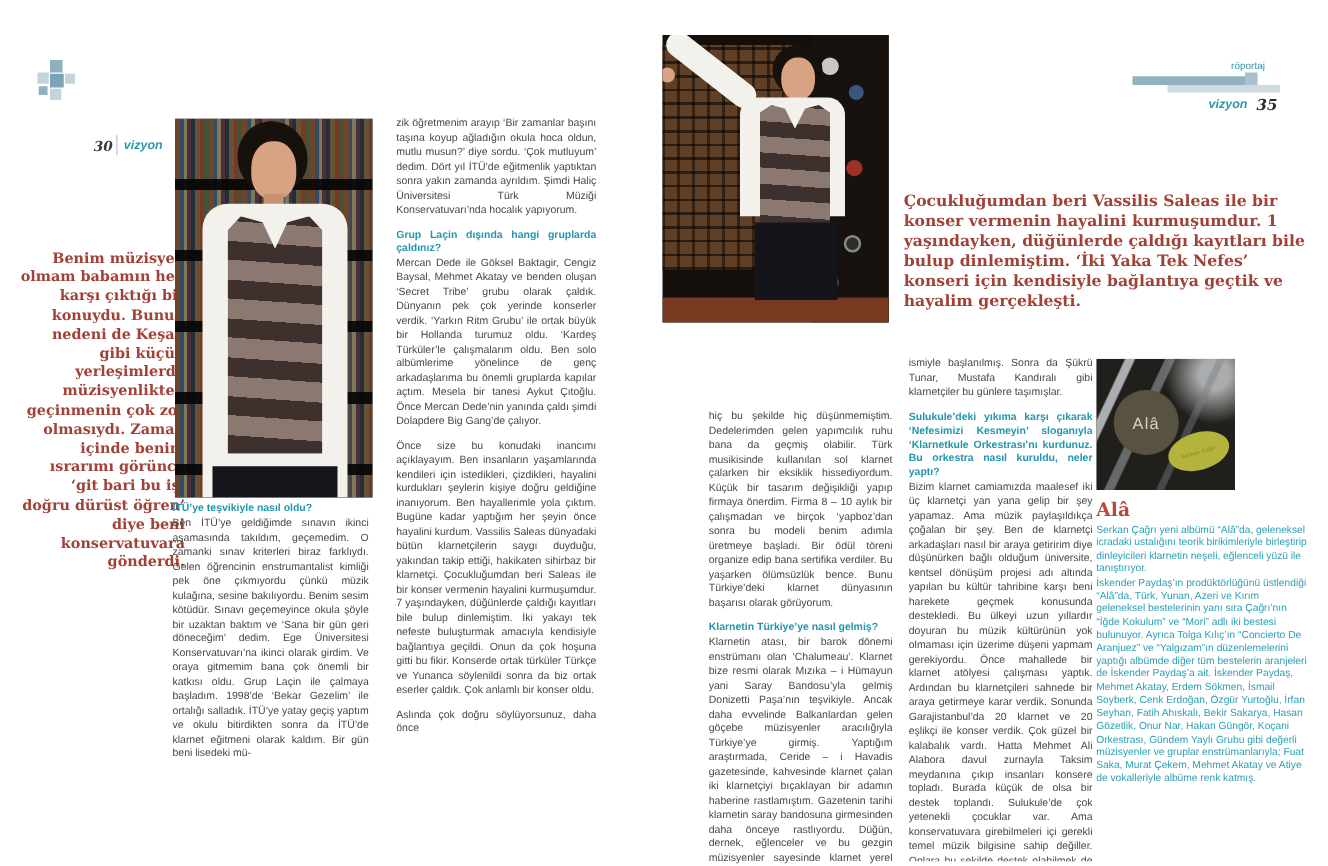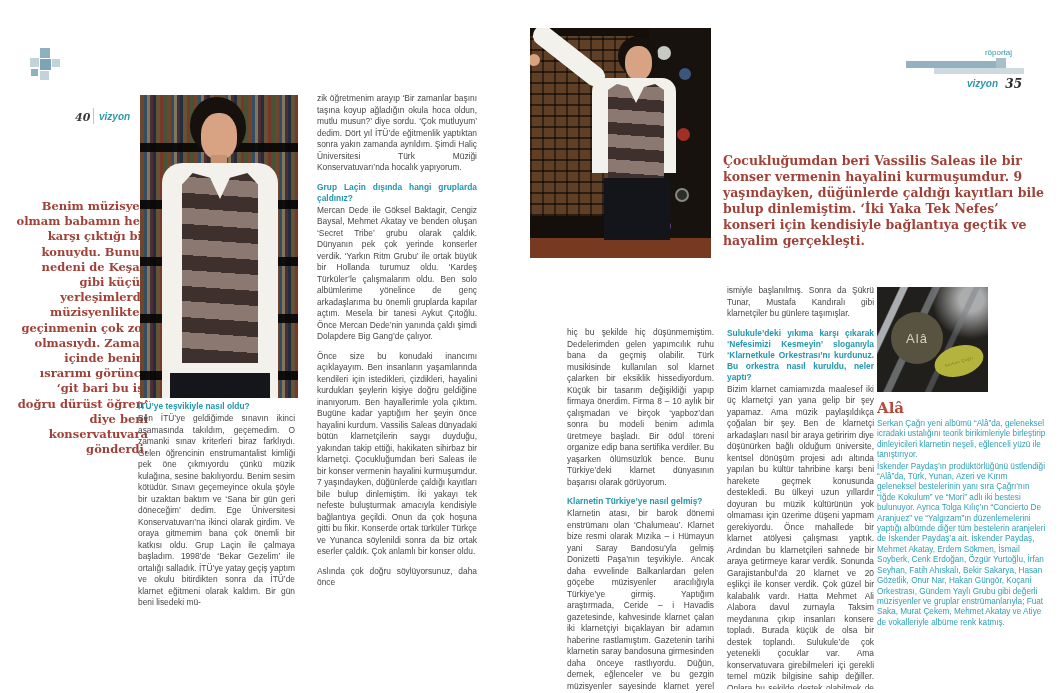--- a/index.html
+++ b/index.html
@@ -114,21 +114,21 @@
 
   <div class="hdr-left">
     <span>
       <span class="logo-sq" style="left:2px;top:14px;width:9px;height:9px;background:#c2d3da;"></span>
       <span class="logo-sq" style="left:12px;top:4px;width:10px;height:10px;background:#8fb0bd;"></span>
       <span class="logo-sq" style="left:12px;top:15px;width:11px;height:11px;background:#7ba4b4;"></span>
       <span class="logo-sq" style="left:24px;top:15px;width:8px;height:8px;background:#c2d3da;"></span>
       <span class="logo-sq" style="left:12px;top:27px;width:9px;height:9px;background:#c2d3da;"></span>
       <span class="logo-sq" style="left:3px;top:25px;width:7px;height:7px;background:#8fb0bd;"></span>
     </span>
-    <span class="pagenum-l">40</span>
+    <span class="pagenum-l">30</span>
     <span class="hdr-vdiv"></span>
     <span class="section-l">vizyon</span>
   </div>
 
   <div class="hdr-right">
     <span class="rubric">röportaj</span>
     <span class="bar1"></span>
     <span class="bar-sq"></span>
     <span class="bar2"></span>
     <span class="section-r">vizyon</span>
@@ -175,21 +175,21 @@
     <div class="p2-arm"></div>
     <div class="p2-hand"></div>
     <div class="p2-hair"></div>
     <div class="p2-face"></div>
     <div class="p2-shirt"></div>
     <div class="p2-vest"></div>
     <div class="p2-vee"></div>
     <div class="p2-jeans"></div>
   </div>
 
-  <aside class="quote quote-right">Çocukluğumdan beri Vassilis Saleas ile bir konser vermenin hayalini kurmuşumdur. 9 yaşındayken, düğünlerde çaldığı kayıtları bile bulup dinlemiştim. ‘İki Yaka Tek Nefes’ konseri için kendisiyle bağlantıya geçtik ve hayalim gerçekleşti.</aside>
+  <aside class="quote quote-right">Çocukluğumdan beri Vassilis Saleas ile bir konser vermenin hayalini kurmuşumdur. 1 yaşındayken, düğünlerde çaldığı kayıtları bile bulup dinlemiştim. ‘İki Yaka Tek Nefes’ konseri için kendisiyle bağlantıya geçtik ve hayalim gerçekleşti.</aside>
 
   <div class="col col-r1">
     <p>hiç bu şekilde hiç düşünmemiştim. Dedelerimden gelen yapımcılık ruhu bana da geçmiş olabilir. Türk musikisinde kullanılan sol klarnet çalarken bir eksiklik hissediyordum. Küçük bir tasarım değişikliği yapıp firmaya önerdim. Firma 8 – 10 aylık bir çalışmadan ve birçok ‘yapboz’dan sonra bu modeli benim adımla üretmeye başladı. Bir ödül töreni organize edip bana sertifika verdiler. Bu yaşarken ölümsüzlük bence. Bunu Türkiye’deki klarnet dünyasının başarısı olarak görüyorum.</p>
     <h3>Klarnetin Türkiye’ye nasıl gelmiş?</h3>
     <p>Klarnetin atası, bir barok dönemi enstrümanı olan ‘Chalumeau’. Klarnet bize resmi olarak Mızıka – i Hümayun yani Saray Bandosu’yla gelmiş Donizetti Paşa’nın teşvikiyle. Ancak daha evvelinde Balkanlardan gelen göçebe müzisyenler aracılığıyla Türkiye’ye girmiş. Yaptığım araştırmada, Ceride – i Havadis gazetesinde, kahvesinde klarnet çalan iki klarnetçiyi bıçaklayan bir adamın haberine rastlamıştım. Gazetenin tarihi klarnetin saray bandosuna girmesinden daha önceye rastlıyordu. Düğün, dernek, eğlenceler ve bu gezgin müzisyenler sayesinde klarnet yerel halk arasında yerini almış. Türk müziğinde icrasına da 1900’lü yılların başında Klarnet İbrahim Efendi</p>
   </div>
   <div class="col col-r2">
     <p>ismiyle başlanılmış. Sonra da Şükrü Tunar, Mustafa Kandıralı gibi klarnetçiler bu günlere taşımışlar.</p>
     <h3>Sulukule’deki yıkıma karşı çıkarak ‘Nefesimizi Kesmeyin’ sloganıyla ‘Klarnetkule Orkestrası’nı kurdunuz. Bu orkestra nasıl kuruldu, neler yaptı?</h3>
     <p>Bizim klarnet camiamızda maalesef iki üç klarnetçi yan yana gelip bir şey yapamaz. Ama müzik paylaşıldıkça çoğalan bir şey. Ben de klarnetçi arkadaşları nasıl bir araya getiririm diye düşünürken bağlı olduğum üniversite, kentsel dönüşüm projesi adı altında yapılan bu kültür tahribine karşı beni harekete geçmek konusunda destekledi. Bu ülkeyi uzun yıllardır doyuran bu müzik kültürünün yok olmaması için üzerime düşeni yapmam gerekiyordu. Önce mahallede bir klarnet atölyesi çalışması yaptık. Ardından bu klarnetçileri sahnede bir araya getirmeye karar verdik. Sonunda Garajistanbul’da 20 klarnet ve 20 eşlikçi ile konser verdik. Çok güzel bir kalabalık vardı. Hatta Mehmet Ali Alabora davul zurnayla Taksim meydanına çıkıp insanları konsere topladı. Burada küçük de olsa bir destek toplandı. Sulukule’de çok yetenekli çocuklar var. Ama konservatuvara girebilmeleri içi gerekli temel müzik bilgisine sahip değiller. Onlara bu şekilde destek olabilmek de gerekiyor.</p>

